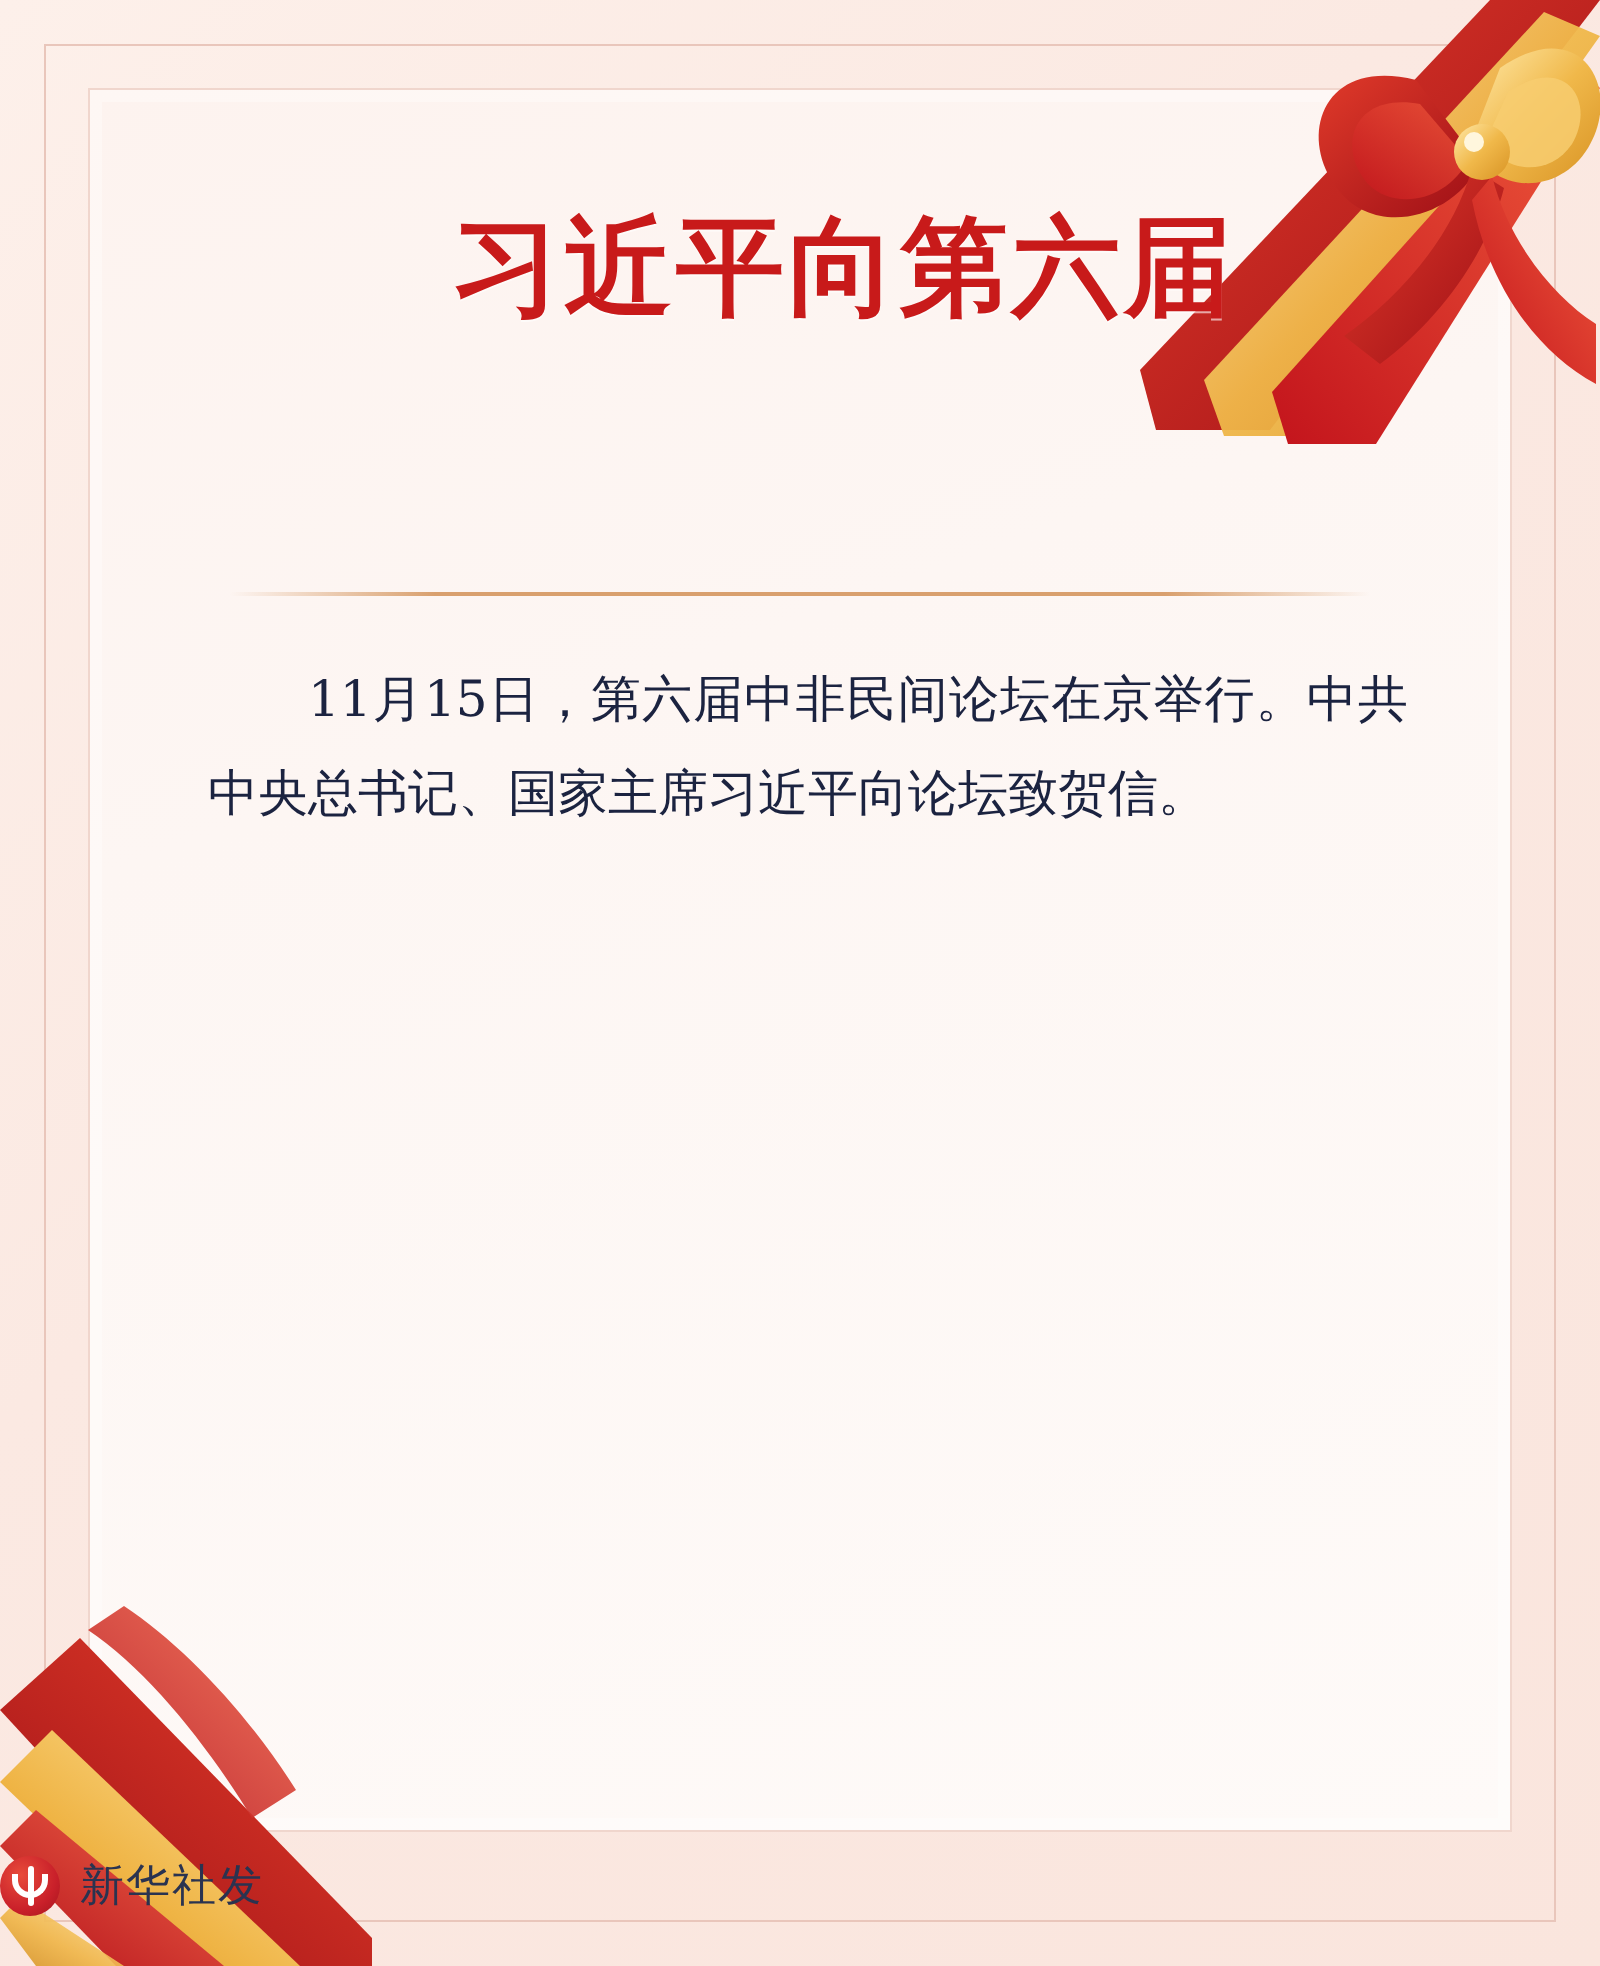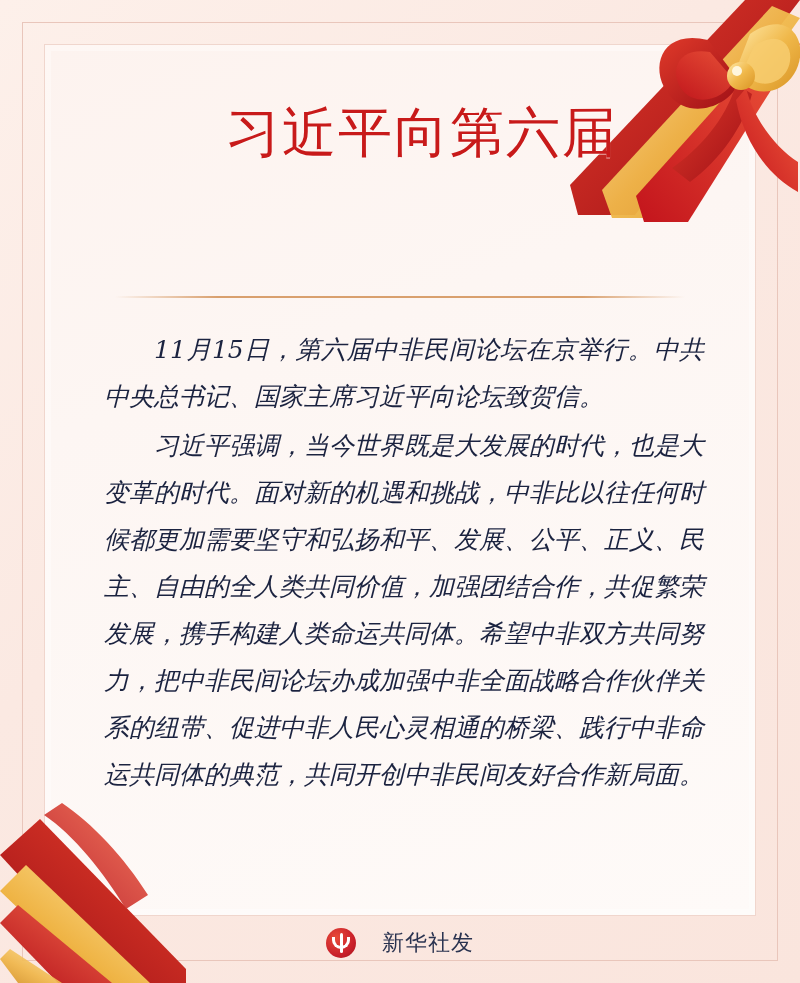--- a/index.html
+++ b/index.html
@@ -47,21 +47,21 @@
 
   .title-wrap {
     position: absolute;
     left: 0;
     right: 0;
     top: 100px;
     text-align: center;
   }
   .title-line {
     color: #c81a1a;
-    font-weight: normal;
+    font-weight: bold;
     font-size: 54px;
     line-height: 66px;
     letter-spacing: 2px;
     font-family: "DejaVu Serif", "Liberation Serif", serif;
     text-shadow: 0 1px 0 rgba(255,255,255,0.6);
     margin-left: 44px;
   }
 
   .divider {
     position: absolute;
@@ -79,34 +79,32 @@
     top: 326px;
     color: #1b2340;
     font-size: 25px;
     line-height: 47px;
     text-align: justify;
     font-family: "DejaVu Serif", "Liberation Serif", serif;
   }
   .para {
     text-indent: 2em;
     margin: 0 0 2px 0;
-    font-style: italic;
   }
 
   
   .footer {
     position: absolute;
     left: 0;
     right: 0;
     bottom: 20px;
     height: 40px;
     display: flex;
     align-items: center;
-    justify-content: center;
-    gap: 26px;
+    gap: 10px;
   }
   .logo-mark {
     width: 30px;
     height: 30px;
     border-radius: 50%;
     background: radial-gradient(circle at 35% 32%, #e84b3a 0%, #c9202a 62%, #a3141d 100%);
     position: relative;
     flex: none;
   }
   .logo-mark::before {
@@ -224,21 +222,20 @@
   </svg>
 
   <div class="title-wrap">
     <div class="title-line">习近平向第六届</div>
   </div>
 
   <div class="divider"></div>
 
   <div class="body-text">
     <p class="para">11月15日，第六届中非民间论坛在京举行。中共中央总书记、国家主席习近平向论坛致贺信。</p>
-    <p class="para">习近平强调，当今世界既是大发展的时代，也是大变革的时代。面对新的机遇和挑战，中非比以往任何时候都更加需要坚守和弘扬和平、发展、公平、正义、民主、自由的全人类共同价值，加强团结合作，共促繁荣发展，携手构建人类命运共同体。希望中非双方共同努力，把中非民间论坛办成加强中非全面战略合作伙伴关系的纽带、促进中非人民心灵相通的桥梁、践行中非命运共同体的典范，共同开创中非民间友好合作新局面。</p>
   </div>
 
   <div class="footer">
     <div class="logo-mark"></div>
     <div class="logo-text">新华社发</div>
   </div>
 
 </div>
 
 </body></html>

